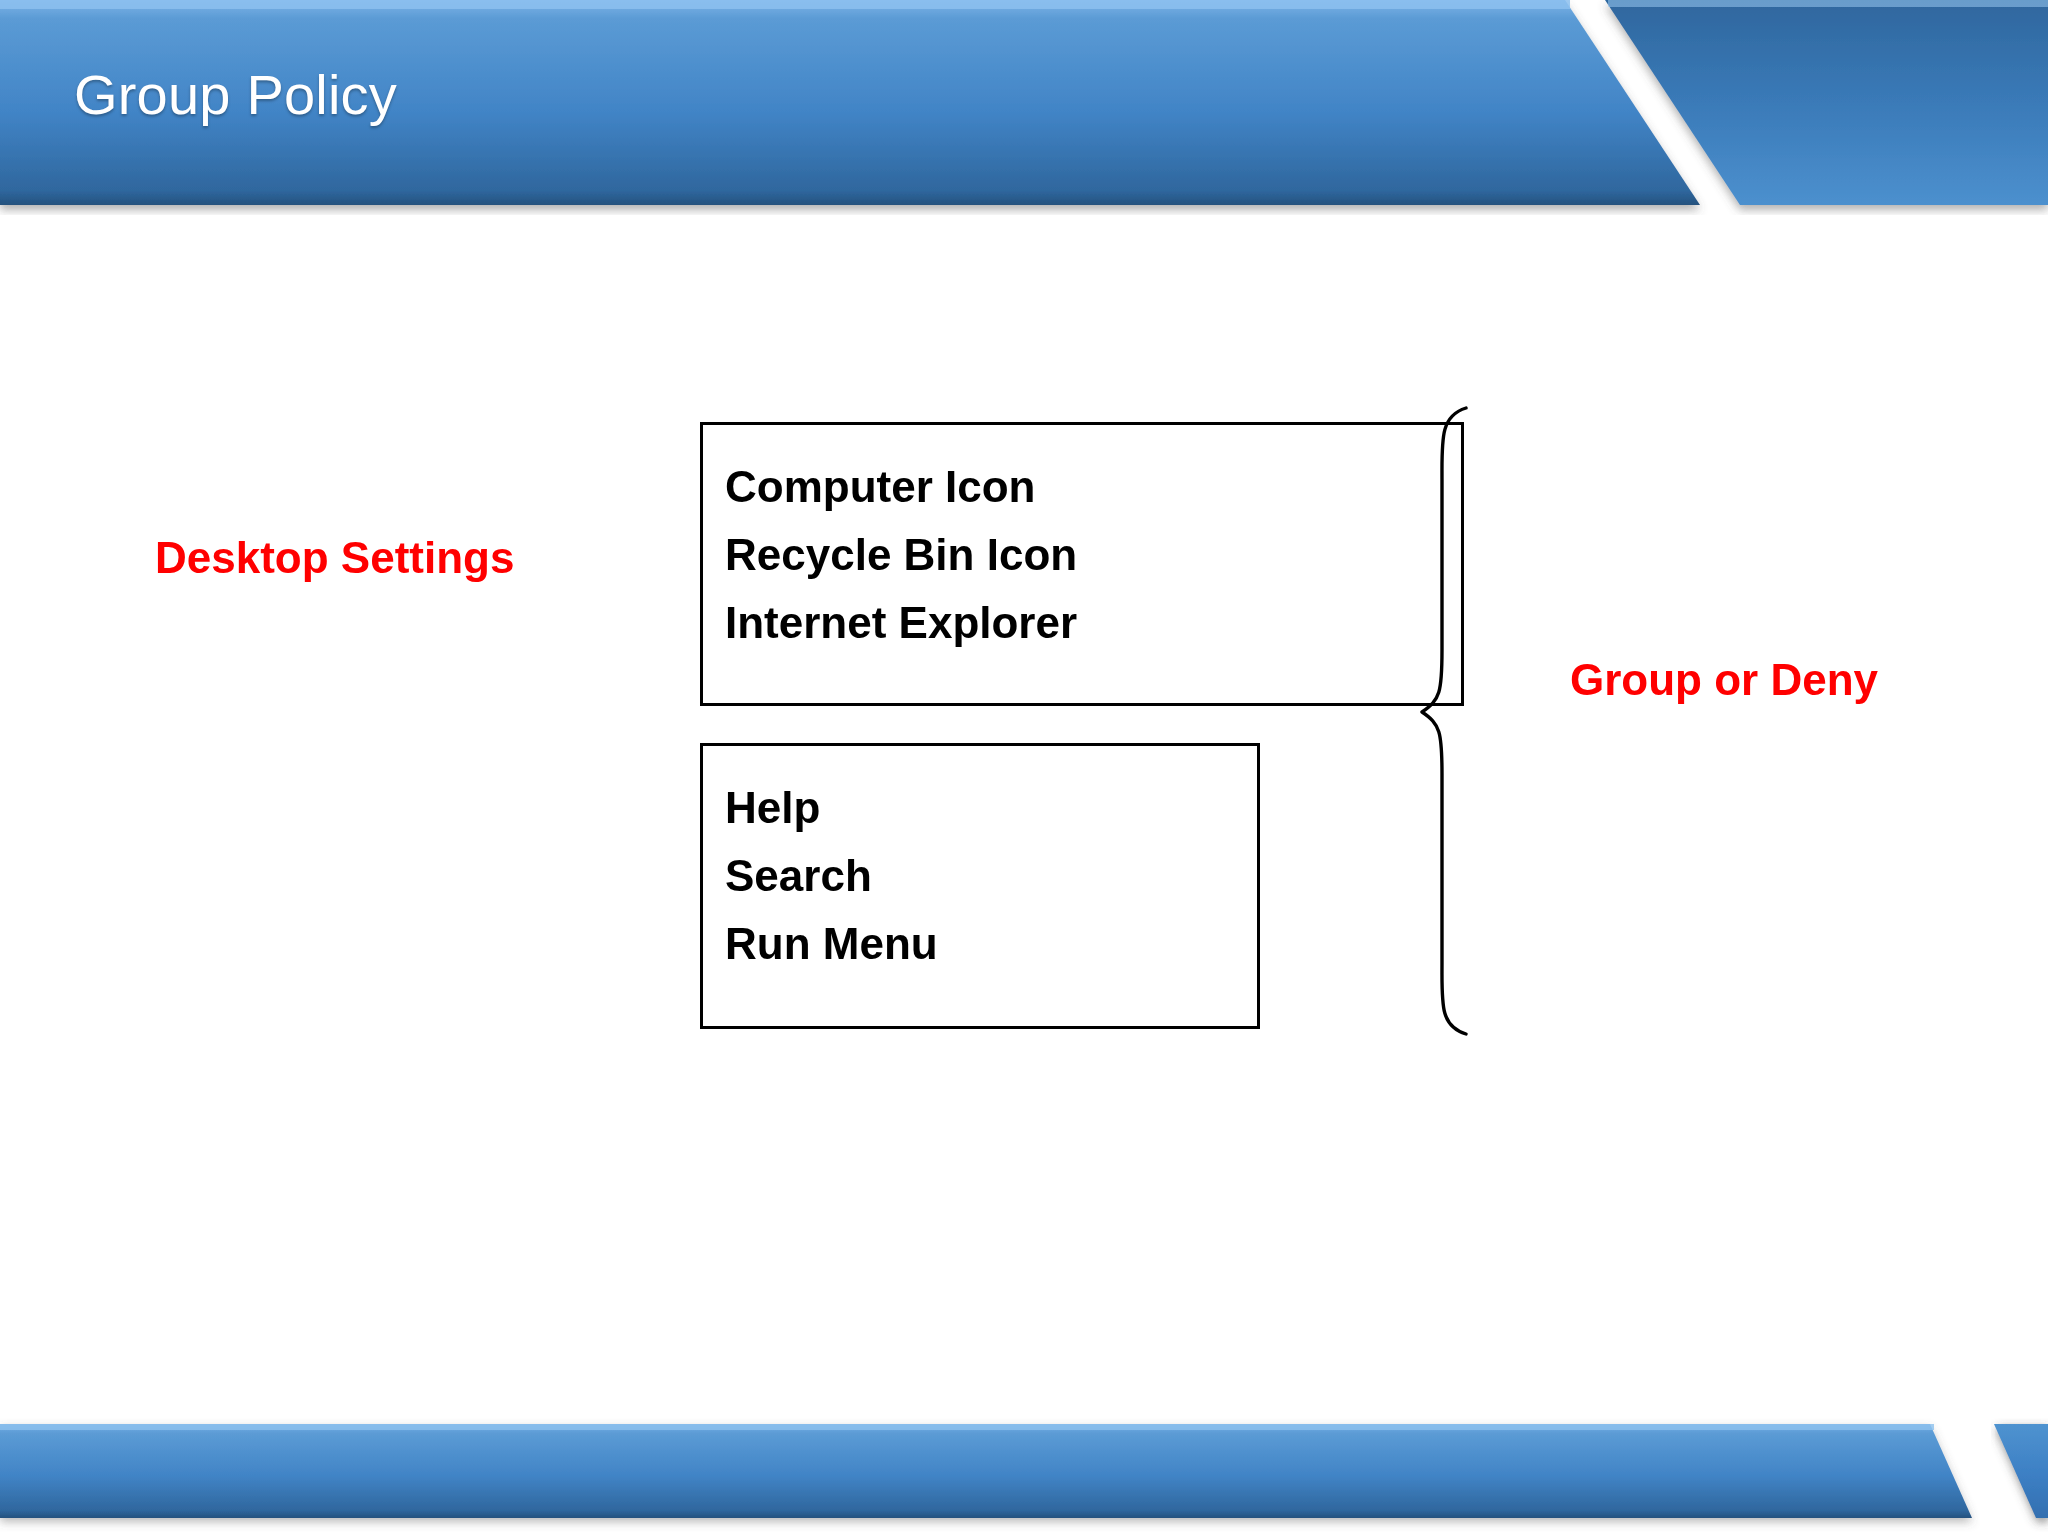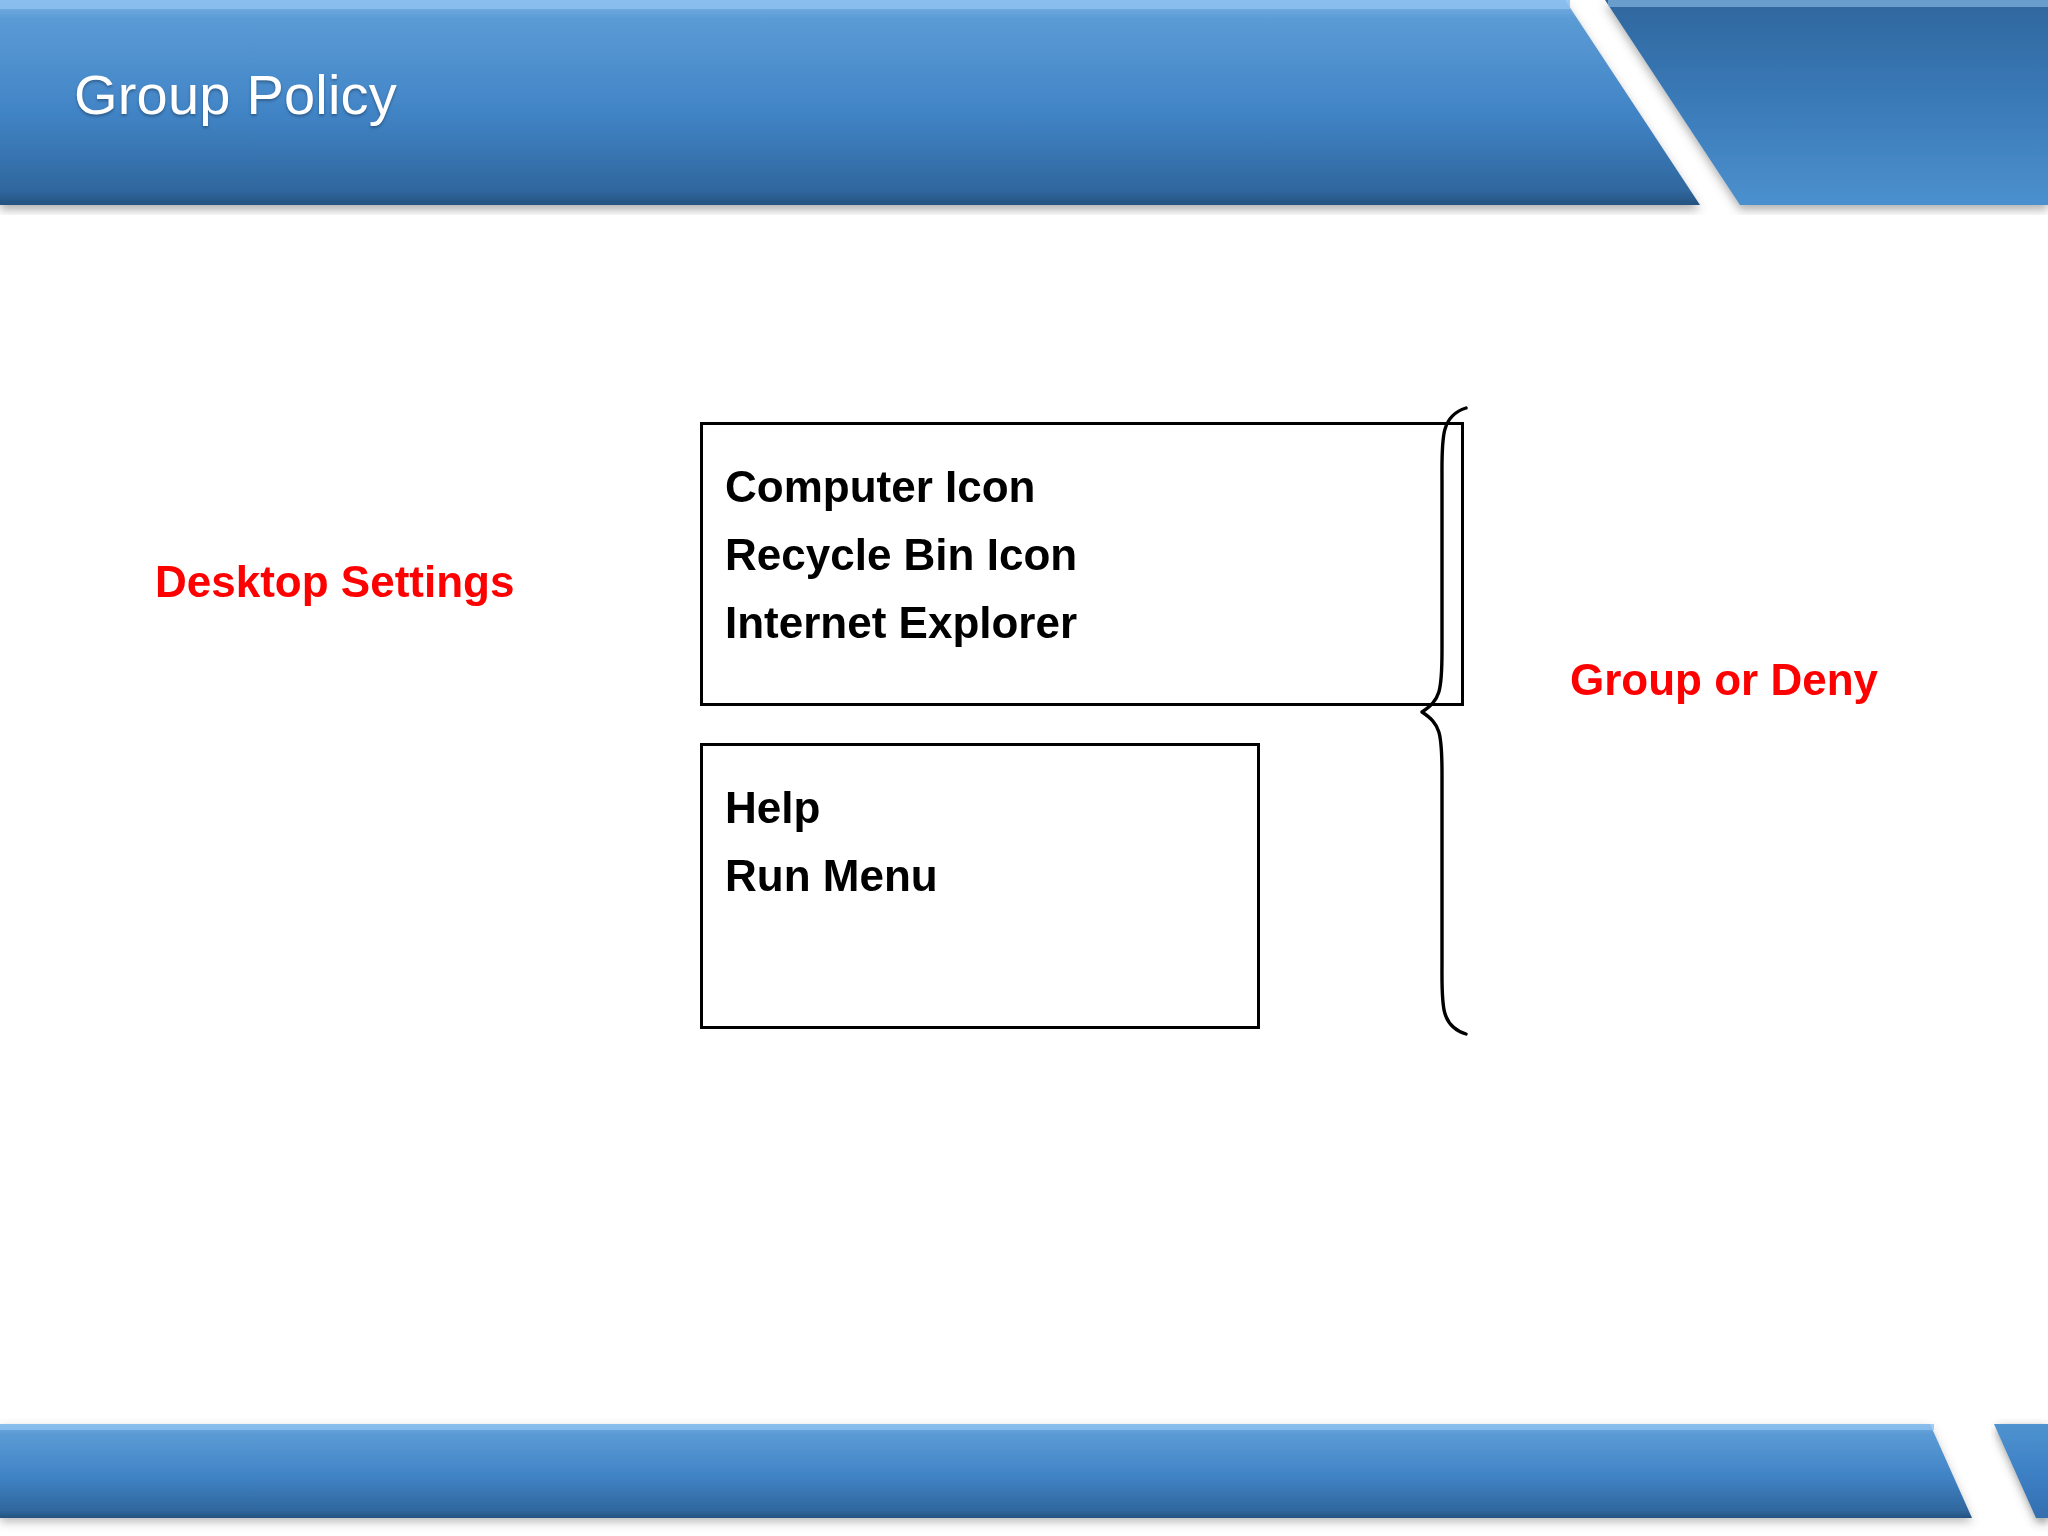--- a/index.html
+++ b/index.html
@@ -64,21 +64,20 @@
     height: 130px;
   }
 
   
   .category-label {
     position: absolute;
     font-size: 44px;
     font-weight: bold;
     color: #FF0000;
     white-space: nowrap;
-    margin-top: 24px;
   }
   #label-desktop   { left: 155px; top: 533px; }
   #label-startmenu { left: 155px; top: 846px; }
 
   .option-label {
     position: absolute;
     font-size: 44px;
     font-weight: bold;
     color: #FF0000;
     white-space: nowrap;
@@ -155,20 +154,21 @@
 
 
   <div class="item-box" id="box-desktop">
     <div class="item-line">Computer Icon</div>
     <div class="item-line">Recycle Bin Icon</div>
     <div class="item-line">Internet Explorer</div>
   </div>
 
   <div class="item-box" id="box-startmenu">
     <div class="item-line">Help</div>
+    <div class="item-line">Search</div>
     <div class="item-line">Run Menu</div>
   </div>
 
   <div class="brace">
     <svg viewBox="0 0 140 640" xmlns="http://www.w3.org/2000/svg">
       <path d="M 46 8
                C 20 16, 22 40, 22 80
                L 22 250
                C 22 292, 20 300, 2 312
                C 20 324, 22 332, 22 374

